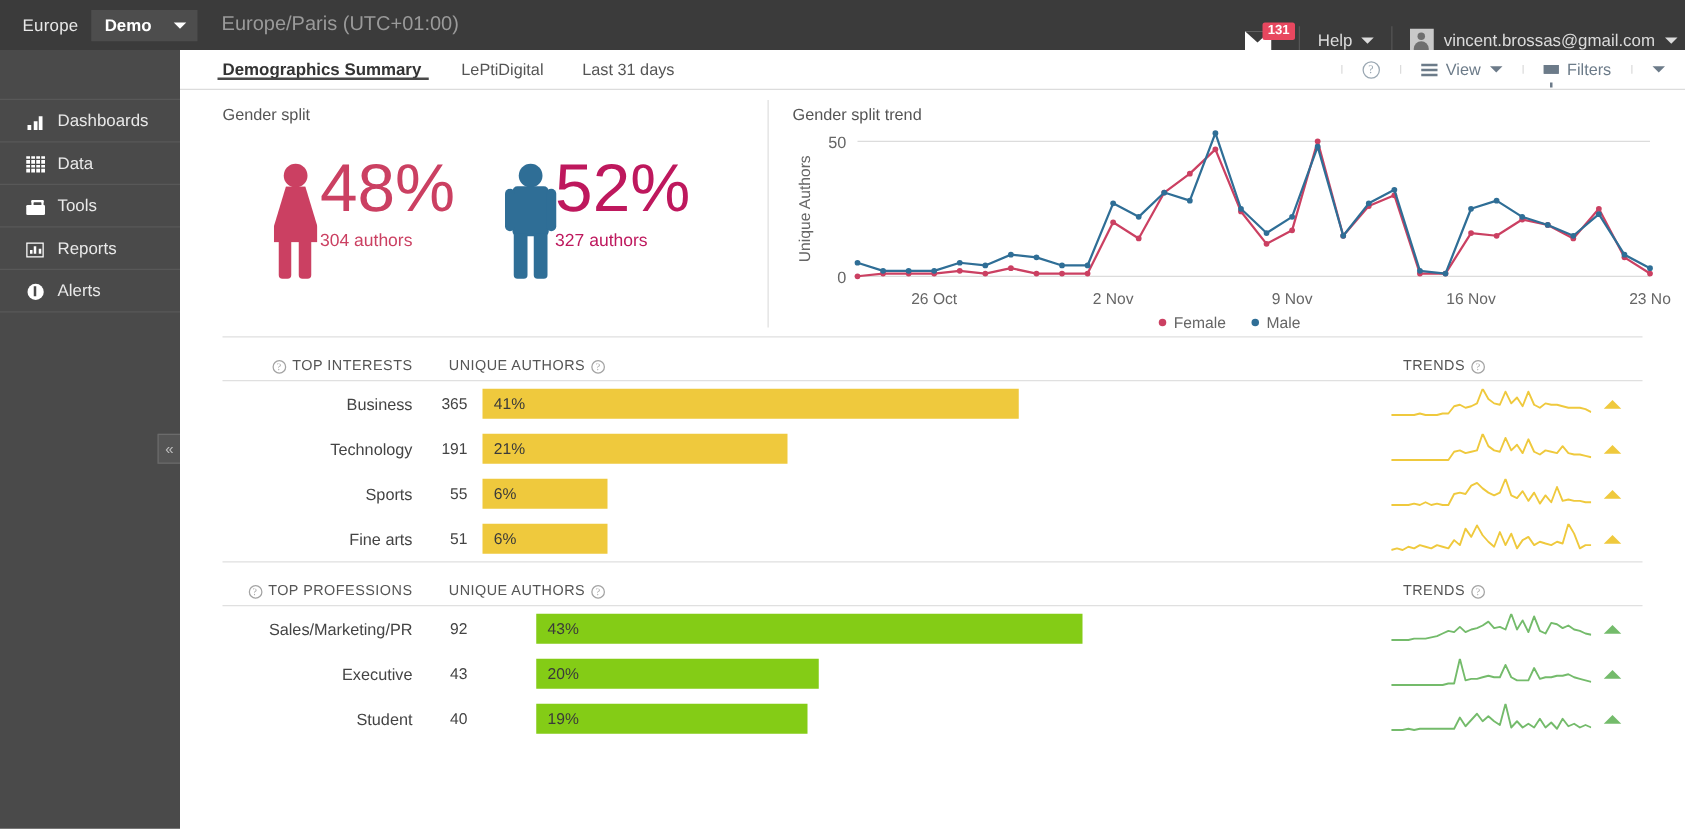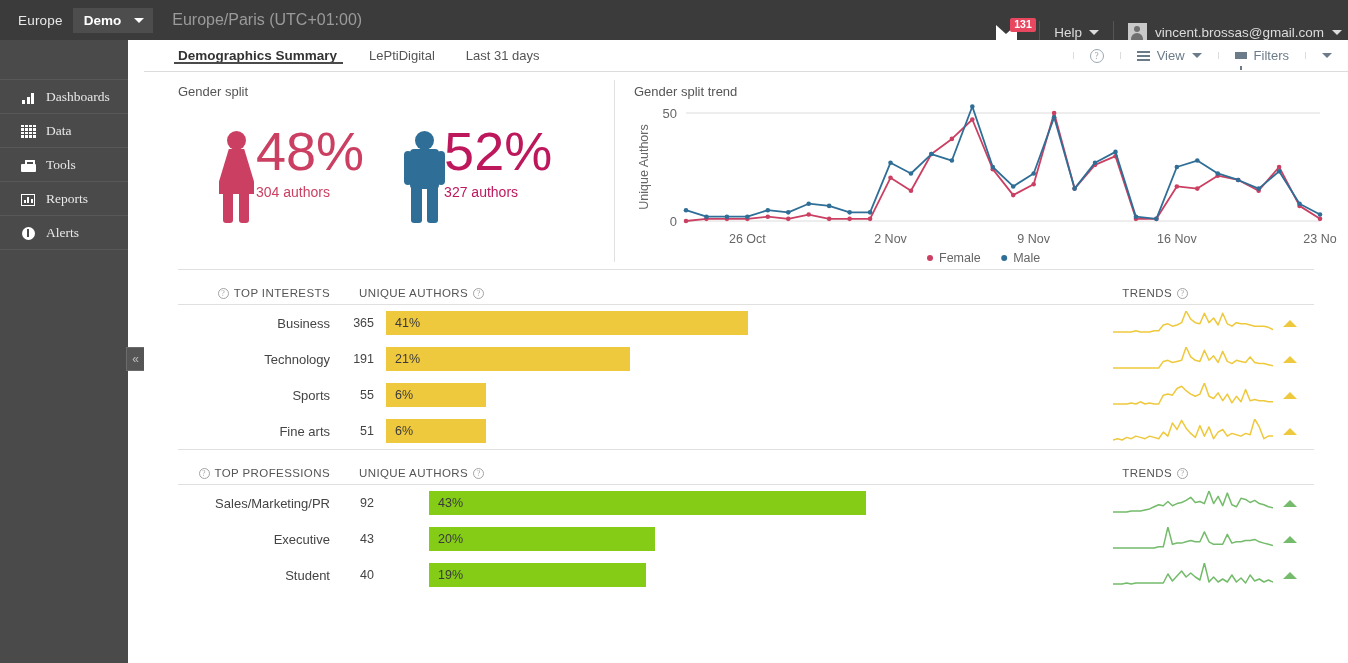--- a/index.html
+++ b/index.html
@@ -15,21 +15,21 @@
     position: absolute; top: 0; left: 0; width: 1348px; height: 40px;
     background: #3b3b3b;
     display: flex; align-items: center;
   }
   .tb-left { display: flex; align-items: center; padding-left: 18px; height: 100%; }
   .tb-project-label {
     color: #e8e8e8; font-size: 13.5px; letter-spacing: .2px; margin-right: 10px;
   }
   .tb-project-select {
     background: #4d4d4d; color: #ffffff; font-size: 13.5px; font-weight: bold;
-    padding: 5px 9px 5px 11px; display: flex; align-items: center; gap: 13px;
+    padding: 5px 9px 5px 11px; display: flex; align-items: center; gap: 18px;
     min-width: 76px; cursor: pointer;
   }
   .caret-dn {
     display: inline-block; width: 0; height: 0;
     border-left: 5px solid transparent; border-right: 5px solid transparent;
     border-top: 5px solid currentColor;
   }
   .tb-tz { color: #9a9a9a; font-size: 16px; margin-left: 19px; }
 
   .tb-right {
@@ -62,23 +62,22 @@
     content:""; position:absolute; left:6.5px; top:3px; width:6px; height:6px;
     border-radius:50%; background:#6f6f6f;
   }
   .avatar:after {
     content:""; position:absolute; left:3.5px; top:10.5px; width:12px; height:9px;
     border-radius: 6px 6px 0 0; background:#6f6f6f;
   }
 
   
   .sidebar {
-    position: absolute; top: 40px; left: 0; width: 128px; height: 623px;
+    position: absolute; top: 40px; left: 0; width: 144px; height: 623px;
     background: #4a4a4a;
-    font-family: Liberation Serif, serif;
   }
   .side-spacer { height: 40px; border-bottom: 1px solid #585858; }
   .side-item {
     height: 34px; display: flex; align-items: center; gap: 10px;
     padding-left: 20px; color: #e9e9e9; font-size: 13.5px;
     border-bottom: 1px solid #585858; cursor: pointer;
   }
   .side-ic { width: 16px; height: 14px; display:flex; align-items:flex-end; justify-content:center; }
 
   .ic-bars { display:flex; align-items:flex-end; gap:1.5px; height:11px; }
@@ -472,21 +471,21 @@
         <span>TRENDS</span>
         <span class="help-sm">?</span>
       </div>
     </div>
     <div class="hdivider"></div>
     <div class="rows" id="interests-rows">
         <div class="row">
           <div class="r-label">Business</div>
           <div class="r-count">365</div>
           <div class="r-barzone">
-            <div class="bar yellow" style="width: 362px;">41%</div>
+            <div class="bar yellow" style="width: 429px;">41%</div>
           </div>
           <div class="r-trend">
             <svg width="160" height="24">
               <path d="M0.0 21.0 L4.6 21.0 L9.1 21.0 L13.7 21.0 L18.3 21.0 L22.9 19.8 L27.4 21.0 L32.0 21.0 L36.6 21.0 L41.1 19.8 L45.7 19.8 L50.3 14.0 L54.9 12.8 L59.4 15.2 L64.0 14.0 L68.6 11.7 L73.1 0.0 L77.7 8.2 L82.3 11.7 L86.9 12.8 L91.4 2.3 L96.0 11.7 L100.6 7.0 L105.1 14.0 L109.7 2.3 L114.3 12.8 L118.9 15.2 L123.4 11.7 L128.0 12.8 L132.6 12.8 L137.1 14.0 L141.7 15.2 L146.3 15.2 L150.9 15.2 L155.4 16.3 L160.0 18.7" fill="none" stroke="#efc93d" stroke-width="1.5" stroke-linejoin="round"></path>
             </svg>
             <span class="tri"></span>
           </div>
         </div>
         <div class="row">
           <div class="r-label">Technology</div>

